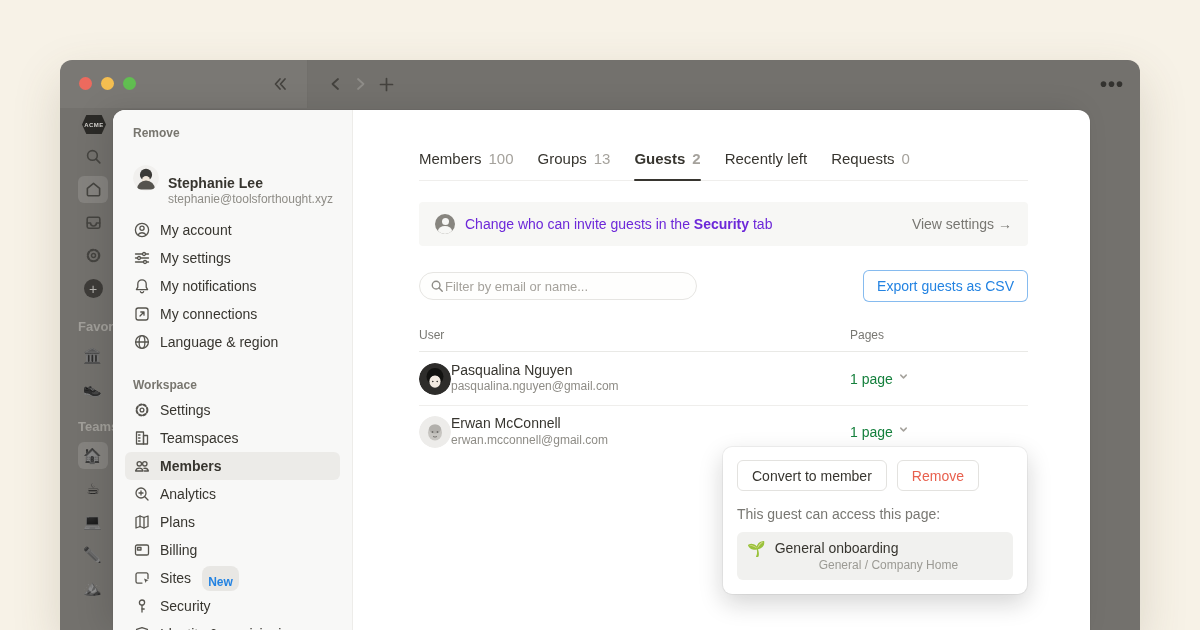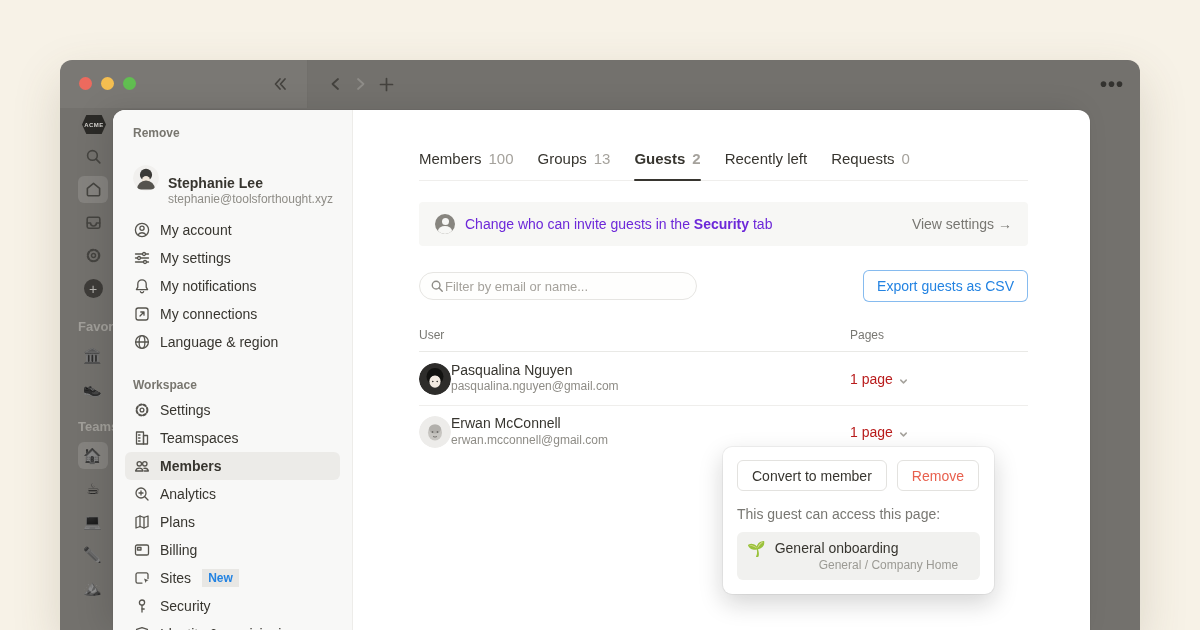--- a/index.html
+++ b/index.html
@@ -35,21 +35,21 @@
   .modal-nav { width:240px; background:#F8F8F7; border-right:1px solid #EDECE9; padding:14px 12px; flex-shrink:0; }
   .section-label { font-size:12px; font-weight:600; color:#78766F; padding:2px 8px 4px; }
   .profile { display:flex; align-items:center; gap:9px; padding:5px 8px 9px; }
   .profile .pname { font-size:14px; font-weight:600; color:#37352F; line-height:1.2;margin-top:26px; }
   .profile .pemail { font-size:12px; color:#8E8C86; line-height:1.3; }
   .nav-item { height:28px; display:flex; align-items:center; gap:9px; padding:0 8px; border-radius:6px; font-size:14px; color:#37352F; cursor:pointer; }
   .nav-item.active { background:#ECEBE8; font-weight:600; }
   .nav-item .nicon { width:18px; height:18px; stroke:#56544E; fill:none; stroke-width:1.3; stroke-linecap:round; stroke-linejoin:round; flex-shrink:0; }
   .nav-group { margin-bottom:2px; }
   .ws-gap { margin-top:20px; }
-  .badge-new { margin-left:2px; font-size:12px; font-weight:600; color:#2383E2; background:#E8E7E4; border-radius:0; padding:2px 6px 2px; }
+  .badge-new { margin-left:2px; font-size:12px; font-weight:600; color:#2383E2; background:#E8E7E4; border-radius:8px; padding:9px 6px 2px; }
 
   
   .modal-main { flex:1; padding:40px 62px 0 66px; min-width:0; }
   .tabs { display:flex; gap:24px; border-bottom:1px solid #EFEEEC; }
   .tab { padding-bottom:13px; font-size:15px; color:#37352F; cursor:pointer; position:relative; display:flex; gap:7px; }
   .tab .count { color:#A5A29C; }
   .tab.active { font-weight:700; }
   .tab.active::after { content:""; position:absolute; left:0; right:0; bottom:-1px; height:2px; background:#37352F; border-radius:1px; }
 
   .banner { margin-top:21px; height:44px; background:#F7F7F5; border-radius:4px; display:flex; align-items:center; padding:0 16px; gap:10px; }
@@ -68,25 +68,25 @@
   .export-btn { height:32px; padding:4px 13px; border:1px solid rgba(35,131,226,.55); color:#2383E2; background:#fff;
     border-radius:6px; font-size:14px; font-weight:500; cursor:pointer; font-family:inherit; }
 
   .thead { margin-top:26px; display:flex; font-size:12px; color:#787772; padding-bottom:9px; border-bottom:1px solid #E9E9E6; }
   .thead .c-user { flex:1; } .thead .c-pages { width:178px; }
   .grow { flex:1; display:flex; align-items:center; min-width:0; }
   .g-row { display:flex; align-items:center; height:53px; }
   .g-row + .g-row { border-top:1px solid #EFEEEC; }
   .g-name { font-size:14px; color:#37352F; line-height:1.25; }
   .g-email { font-size:12px; color:#8E8C86; line-height:1.3; }
-  .pages-cell { width:178px; display:flex; align-items:flex-end; gap:5px; font-size:14px; color:#b91c1c; cursor:pointer; }
+  .pages-cell { width:178px; display:flex; align-items:flex-start; gap:5px; font-size:14px; color:#15803d; cursor:pointer; }
   .pages-cell svg { width:11px; height:11px; stroke:#A5A29C; fill:none; stroke-width:1.6; stroke-linecap:round; stroke-linejoin:round; }
 
   
-  .popup { position:absolute; left:723px; top:447px; width:271px; z-index:10; background:#FFFFFF; border-radius:9px;
+  .popup { position:absolute; left:723px; top:447px; width:304px; z-index:10; background:#FFFFFF; border-radius:9px;
     box-shadow:0 0 0 1px rgba(15,15,15,.05), 0 9px 24px rgba(15,15,15,.18); padding:13px 14px 14px; }
   .popup-buttons { display:flex; gap:10px; }
   .pop-btn { height:31px; padding:0 14px; border:1px solid #E3E2DF; background:#fff; border-radius:6px;
     font-size:14px; color:#37352F; cursor:pointer; font-family:inherit; }
   .pop-btn.danger { color:#E8604E; }
   .popup-desc { margin-top:15px; font-size:14px; color:#787772; }
   .popup-page { margin-top:10px; background:#F1F1EF; border-radius:6px; padding:7px 10px; display:flex; align-items:flex-start; gap:9px; cursor:pointer; }
   .popup-page .pp-icon { font-size:15px; line-height:20px; }
   .pp-title { font-size:14px; color:#37352F; line-height:1.3; }
   .pp-path { font-size:12px; color:#9B9A94; line-height:1.35;margin-left:44px; }

